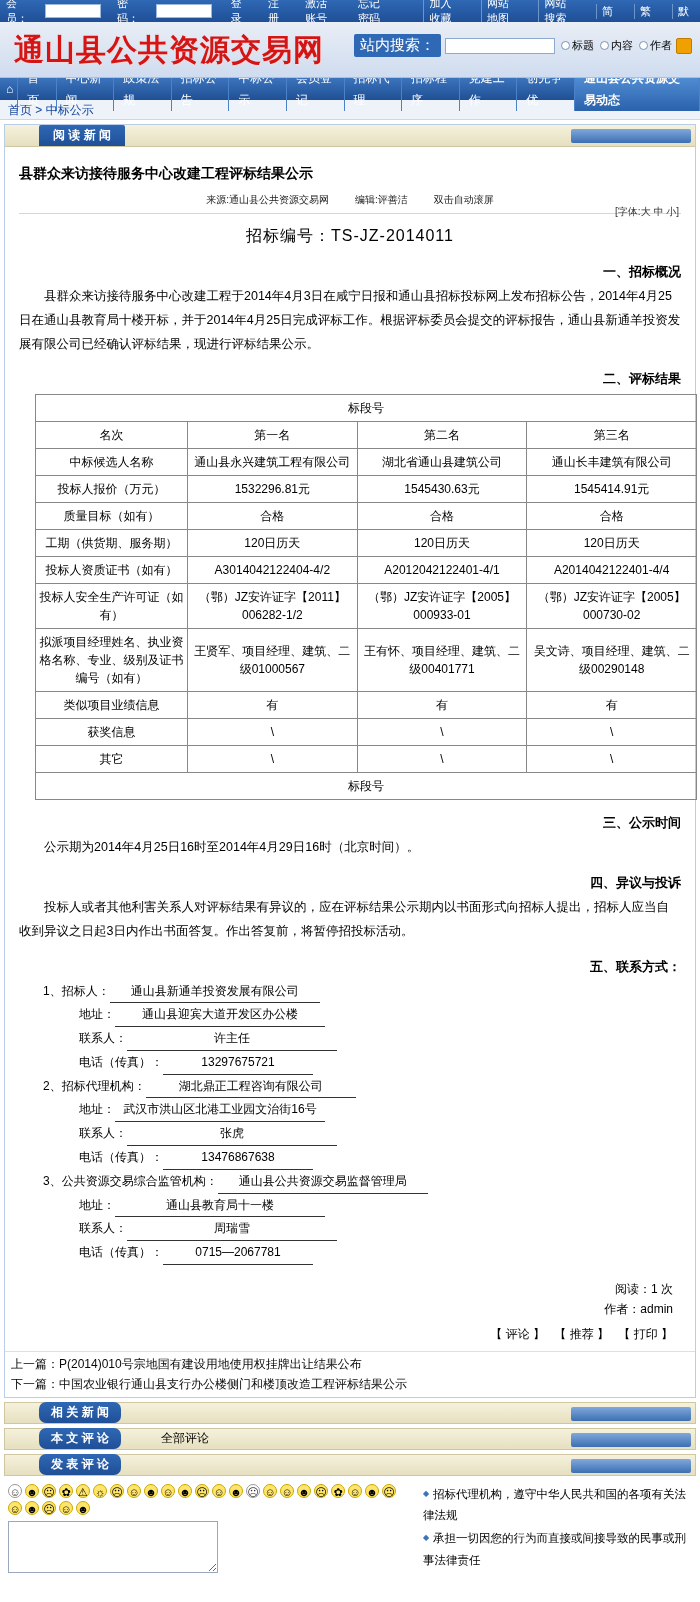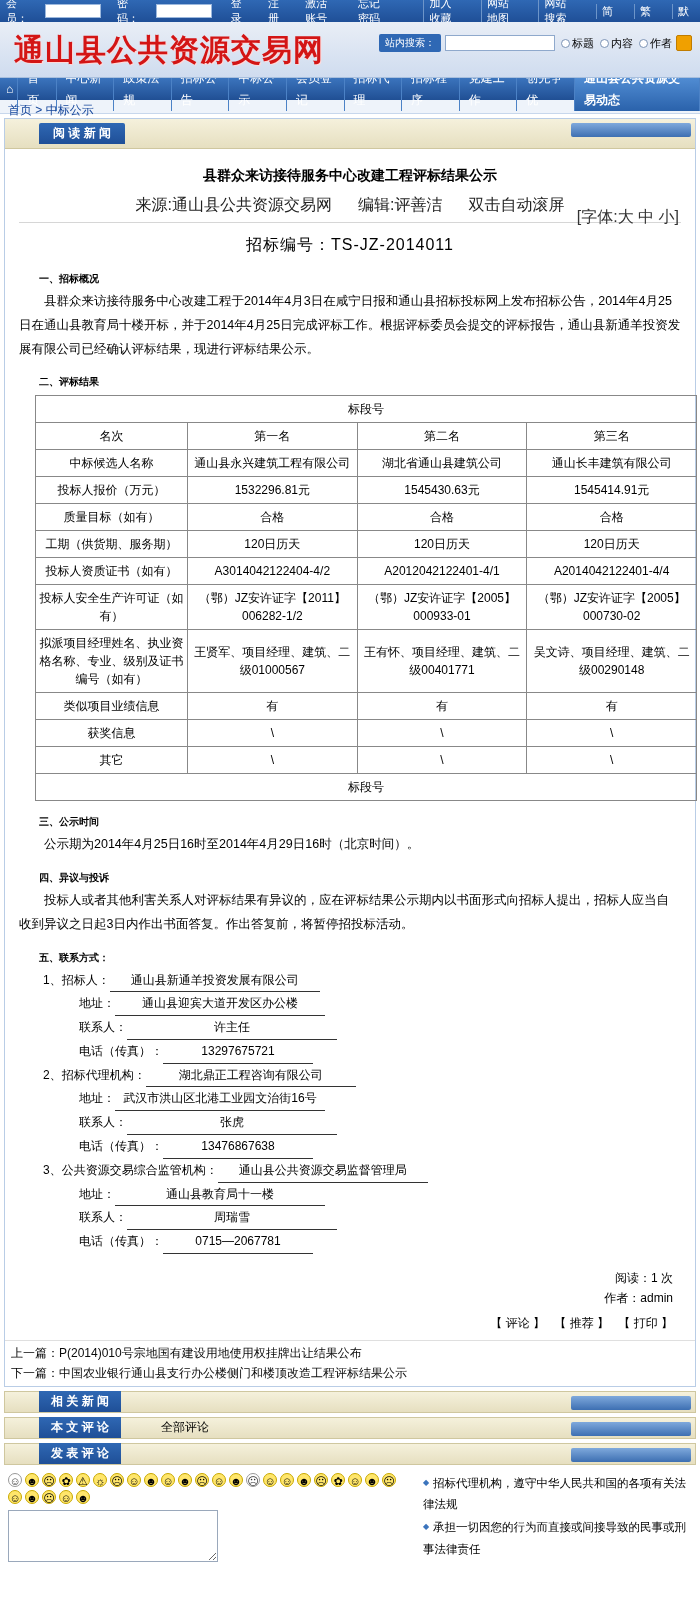--- a/index.html
+++ b/index.html
@@ -49,21 +49,21 @@
     font-family: "DejaVu Serif", "Liberation Serif", serif;
     text-shadow: 1px 1px 0 #ffd9d9;
   }
   .searchbox {
     position:absolute; right:8px; top:12px;
     display:flex; align-items:center; gap:4px;
     font-size:11px;
   }
   .searchbox .sb-label {
     background:#2f68b4; color:#fff; padding:2px 6px; border-radius:2px;
-    font-size:10px;
+    font-size:15px;
   }
   .searchbox input.sinput {
     width:110px; height:16px; border:1px solid #8fa9cc; font-size:11px;
   }
   .searchbox .radio { display:inline-flex; align-items:center; gap:2px; margin-left:2px;}
   .radio i {
     width:9px;height:9px;border:1px solid #7b93b5;border-radius:50%;
     display:inline-block;background:#fff;
   }
   .searchbox .gobtn {
@@ -83,63 +83,63 @@
     border-right:1px solid #4c82c6;
   }
   .nav a.active {
     background: linear-gradient(#5d9ae0, #2a62ab);
     font-weight:bold;
   }
   .nav a:first-of-type { border-left:1px solid #4c82c6; }
 
   
   .crumb {
-    height: 14px; line-height:20px;
+    height: 20px; line-height:20px;
     background:#eef3fa; border-bottom:1px solid #c7d7ec;
     font-size:12px; padding-left:8px; color:#14459a;
   }
   .crumb a { color:#14459a; text-decoration:none; }
 
   
   .content { border:1px solid #b9cde6; margin:4px; background:#fff; }
 
   .section-head {
-    height: 30px;
+    height: 22px;
     background: linear-gradient(#f5f1dc, #e6dfc0);
     border-bottom:1px solid #cfc79f;
     display:flex; align-items:center;
     position:relative;
   }
   .section-head .tab {
     background: linear-gradient(#2f68b4, #1f4f97);
     color:#fff; font-size:12px; font-weight:bold;
     padding:2px 14px; margin-left:34px; border-radius:2px 2px 0 0;
   }
   .section-head .bluestrip {
     position:absolute; right:4px; top:4px; width:120px; height:14px;
     background:linear-gradient(#7fa9dc,#3d6fb2); border-radius:2px;
   }
 
   .article { padding: 10px 14px 4px; }
   .art-title {
-    text-align:center; font-size:14px; font-weight:bold; margin:8px 0 10px;
+    text-align:left; font-size:14px; font-weight:bold; margin:8px 0 10px;
     font-family:Liberation Serif, serif;
   }
   .art-meta {
     display:flex; justify-content:center; gap:26px; align-items:center;
-    font-size:16px; color:#222; margin-bottom:4px; position:relative;
+    font-size:10px; color:#222; margin-bottom:4px; position:relative;
   }
   .art-meta .fontsize { position:absolute; right:2px; color:#333;margin-top:24px; }
   .hr-line { border:0; border-top:1px solid #d6d6d6; margin:6px 0 10px; }
 
   .tender-no {
     text-align:center; font-size:16px; margin: 12px 0 16px; letter-spacing:1px;
   }
   .para { text-indent:2em; line-height:1.9; font-size:12.5px; margin:2px 0; }
-  .h-sec { text-indent:2em; font-weight:bold; font-size:10px; margin:14px 0 4px; }
+  .h-sec { text-indent:2em; font-weight:bold; font-size:13px; margin:14px 0 4px;text-align:right; }
 
   table.bidtable {
     width: 100%; border-collapse: collapse; margin: 6px 16px 4px;
     font-size: 12px;
   }
   table.bidtable td, table.bidtable th {
     border:1px solid #888; padding:4px 3px; text-align:center; vertical-align:middle;
     line-height:1.5;
   }
   td.lead { width: 23%; }
@@ -160,21 +160,21 @@
   .prevnext a { color:#0a0a0a; text-decoration:none; }
 
   .bar {
     height:22px; margin:4px 4px 0;
     background:linear-gradient(#f5f1dc,#e6dfc0);
     border:1px solid #cfc79f;
     display:flex; align-items:center; position:relative;
   }
   .bar .tab2 {
     background:linear-gradient(#2f68b4,#1f4f97); color:#fff;
-    font-size:12px; font-weight:bold; padding:2px 12px; margin-left:34px;
+    font-size:12px; font-weight:bold; padding:2px 12px; margin-left:34px;border-radius:7px;
   }
   .bar .txt { margin-left:40px; font-size:12px; color:#000; }
   .bar .bluestrip { position:absolute; right:4px; top:4px; width:120px; height:14px;
     background:linear-gradient(#7fa9dc,#3d6fb2); border-radius:2px; }
 
   
   .commentwrap { display:flex; padding:8px 8px 4px; gap:10px; }
   .cleft { width: 58%; }
   .emoji-grid { display:flex; flex-wrap:wrap; gap:3px; margin-bottom:6px; }
   .emoji { width:14px; height:14px; font-size:11px; line-height:14px; text-align:center;

